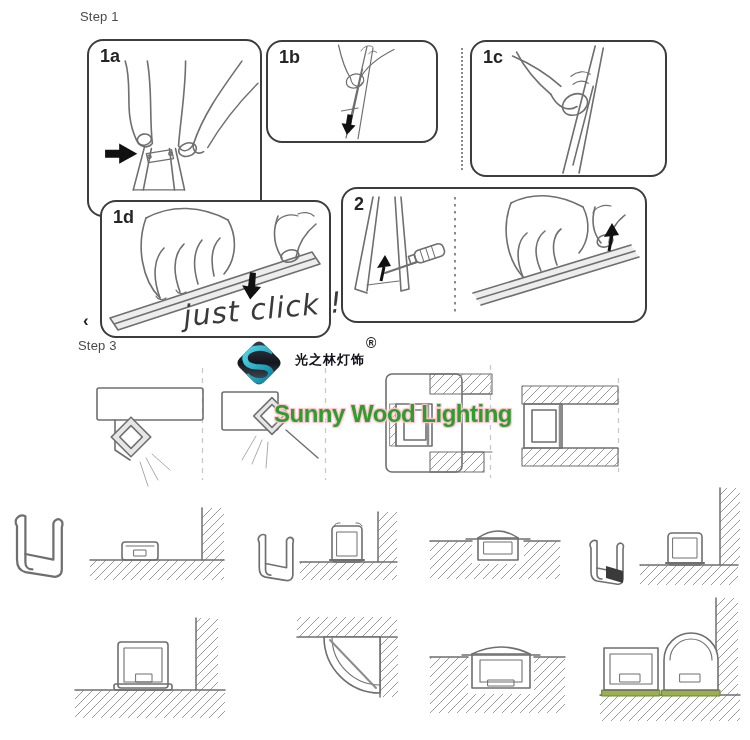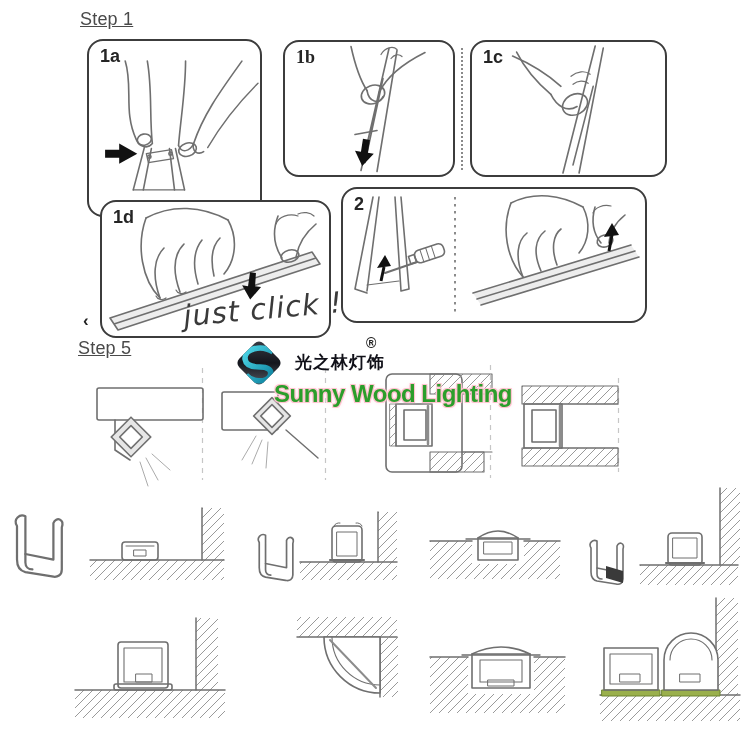--- a/index.html
+++ b/index.html
@@ -1,27 +1,27 @@
 <!DOCTYPE html>
 <html><head>
 <meta charset="utf-8">
 <style>
   html,body{margin:0;padding:0;background:#fff;}
   .canvas{position:relative;width:750px;height:740px;background:#ffffff;overflow:hidden;
           font-family:"Liberation Sans",sans-serif;}
-  .step-label{position:absolute;font-size:18px;color:#4a4a4a;letter-spacing:.2px;text-decoration:underline;}
+  .step-label{position:absolute;font-size:13px;color:#4a4a4a;letter-spacing:.2px;}
   .panel{position:absolute;background:#fff;border:2.5px solid #3c3c3c;border-radius:16px;box-sizing:border-box;}
   .panel-label{position:absolute;top:5px;left:11px;font-size:18px;font-weight:bold;color:#252525;z-index:2;}
   .panel svg{position:absolute;left:0;top:0;width:100%;height:100%;}
   .divider-dotted{position:absolute;width:0;border-left:2px dotted #8a8a8a;}
   .caption{position:absolute;font-family:"DejaVu Sans",sans-serif;font-style:italic;font-size:29px;
            color:#3a3a3a;transform:rotate(-5deg);letter-spacing:1px;white-space:nowrap;z-index:3;}
   .chevron{position:absolute;font-size:17px;font-weight:bold;color:#222;line-height:1;cursor:pointer;z-index:3;}
   .brand{position:absolute;z-index:6;}
-  .brand-cn{font-size:17px;font-weight:bold;color:#101018;letter-spacing:1px;white-space:nowrap;}
+  .brand-cn{font-size:13px;font-weight:bold;color:#101018;letter-spacing:1px;white-space:nowrap;}
   .brand-reg{position:absolute;font-size:14px;font-weight:bold;color:#222;}
   .brand-en{position:absolute;font-size:24px;font-weight:bold;color:#2b9e2b;letter-spacing:-0.5px;white-space:nowrap;z-index:6;
             text-shadow:-1px -1px 0 #ffc2cf,1px -1px 0 #ffc2cf,-1px 1px 0 #ffc2cf,1px 1px 0 #ffc2cf,0 0 5px #ffd9e2;}
   .diagrams{position:absolute;left:0;top:360px;z-index:1;}
   .line-art{stroke:#6f6f6f;fill:none;stroke-width:1.6;stroke-linecap:round;stroke-linejoin:round;}
 </style>
 </head>
 <body>
 
 <div class="canvas">
@@ -42,21 +42,21 @@
         <path d="M152,0 C132,28 114,52 104,82 C102,89 108,94 114,90"></path>
         <path d="M96,0 C96,30 91,58 89,84"></path>
         <ellipse cx="98" cy="88" rx="9" ry="6.5" transform="rotate(-18 98 88)"></ellipse>
         <path d="M168,22 C148,42 132,62 118,86" stroke-width="1.4"></path>
         <path d="M104,82 C100,90 92,92 89,84" stroke-width="1.4"></path>
       </g>
       <path d="M16,88 h14 v-6 l18,10 -18,10 v-6 h-14 z" fill="#111"></path>
     </svg>
   </div>
 
-  <div class="panel" style="left:283px;top:40px;width:172px;height:137px;font-family:Liberation Serif, serif;">
+  <div class="panel" style="left:266px;top:40px;width:172px;height:103px;">
     <div class="panel-label">1b</div>
     <svg viewBox="0 0 168 132">
       <g class="line-art">
         <path d="M104,6 L76,128 M112,8 L92,129 M98,36 L80,120"></path>
         <path d="M70,92 L92,88"></path>
         <path d="M66,4 C70,22 74,36 82,48"></path>
         <path d="M140,10 C120,20 102,34 94,50"></path>
         <path d="M82,48 C84,60 94,62 98,54"></path>
         <ellipse cx="88" cy="52" rx="12" ry="9" transform="rotate(-20 88 52)"></ellipse>
         <path d="M96,12 c4,-7 12,-9 16,-5 M106,16 c3,-4 8,-5 11,-2" stroke-width="1.2"></path>
@@ -142,21 +142,21 @@
       </g>
       <g>
         <path d="M266,62 l3,-16" stroke="#111" stroke-width="3" fill="none"></path>
         <polygon points="261,48 276,46 269,34" fill="#111"></polygon>
       </g>
     </svg>
   </div>
 
   <div class="caption" style="left:183px;top:292px;">just click !</div>
   <div class="chevron" style="left:83px;top:312px;">‹</div>
-  <div class="step-label" style="left:78px;top:338px;">Step 5</div>
+  <div class="step-label" style="left:78px;top:338px;">Step 3</div>
 
   <div class="brand" style="left:235px;top:339px;width:48px;height:48px;">
     <svg viewBox="0 0 48 48" width="48" height="48">
       <defs>
         <linearGradient id="lgDark" x1="0" y1="0" x2="1" y2="1">
           <stop offset="0" stop-color="#3a3f48"></stop>
             <stop offset="0.5" stop-color="#14161d"></stop>
             <stop offset="1" stop-color="#5a6068"></stop>
         </linearGradient>
         <linearGradient id="lgTeal" x1="0" y1="0" x2="1" y2="1">
@@ -166,21 +166,21 @@
         <clipPath id="diamondClip">
             <rect x="7" y="7" width="34" height="34" rx="6" transform="rotate(45 24 24)"></rect>
           </clipPath>
       </defs>
       <rect x="7" y="7" width="34" height="34" rx="6" transform="rotate(45 24 24)" fill="url(#lgDark)"></rect>
       <path d="M38,13 C26,5 9,10 10,20 C11,27 20,28 25,28 C31,28 38,30 35,37 C31,44 17,43 11,36" stroke="url(#lgTeal)" stroke-width="5.5" fill="none" clip-path="url(#diamondClip)"></path>
     </svg>
   </div>
   <div class="brand brand-cn" style="left:295px;top:351px;">光之林灯饰</div>
   <div class="brand brand-reg" style="left:366px;top:335px;">®</div>
-  <div class="brand-en" style="left:274px;top:380px;">Sunny Wood Lighting</div>
+  <div class="brand-en" style="left:274px;top:400px;">Sunny Wood Lighting</div>
 
   <svg class="diagrams" width="750" height="380" viewBox="0 0 750 380">
     <defs>
       <pattern id="hatch" width="9" height="9" patternUnits="userSpaceOnUse">
         <path d="M-1,10 L10,-1 M-1,1 L1,-1 M8,10 L10,8" stroke="#8f8f8f" stroke-width="0.9"></path>
       </pattern>
       <g id="clipdef">
         <path d="M5,34 L5,10 C2,5 7,1 11,3 L11,30 L31,34 L31,8 C33,3 39,5 37,11 L37,41 C37,45 34,47 30,46 L11,43 C7,42 5,39 5,34 Z" fill="#fff"></path>
         <path d="M11,30 L11,36 C11,39 13,41 16,41" fill="none"></path>
       </g>

